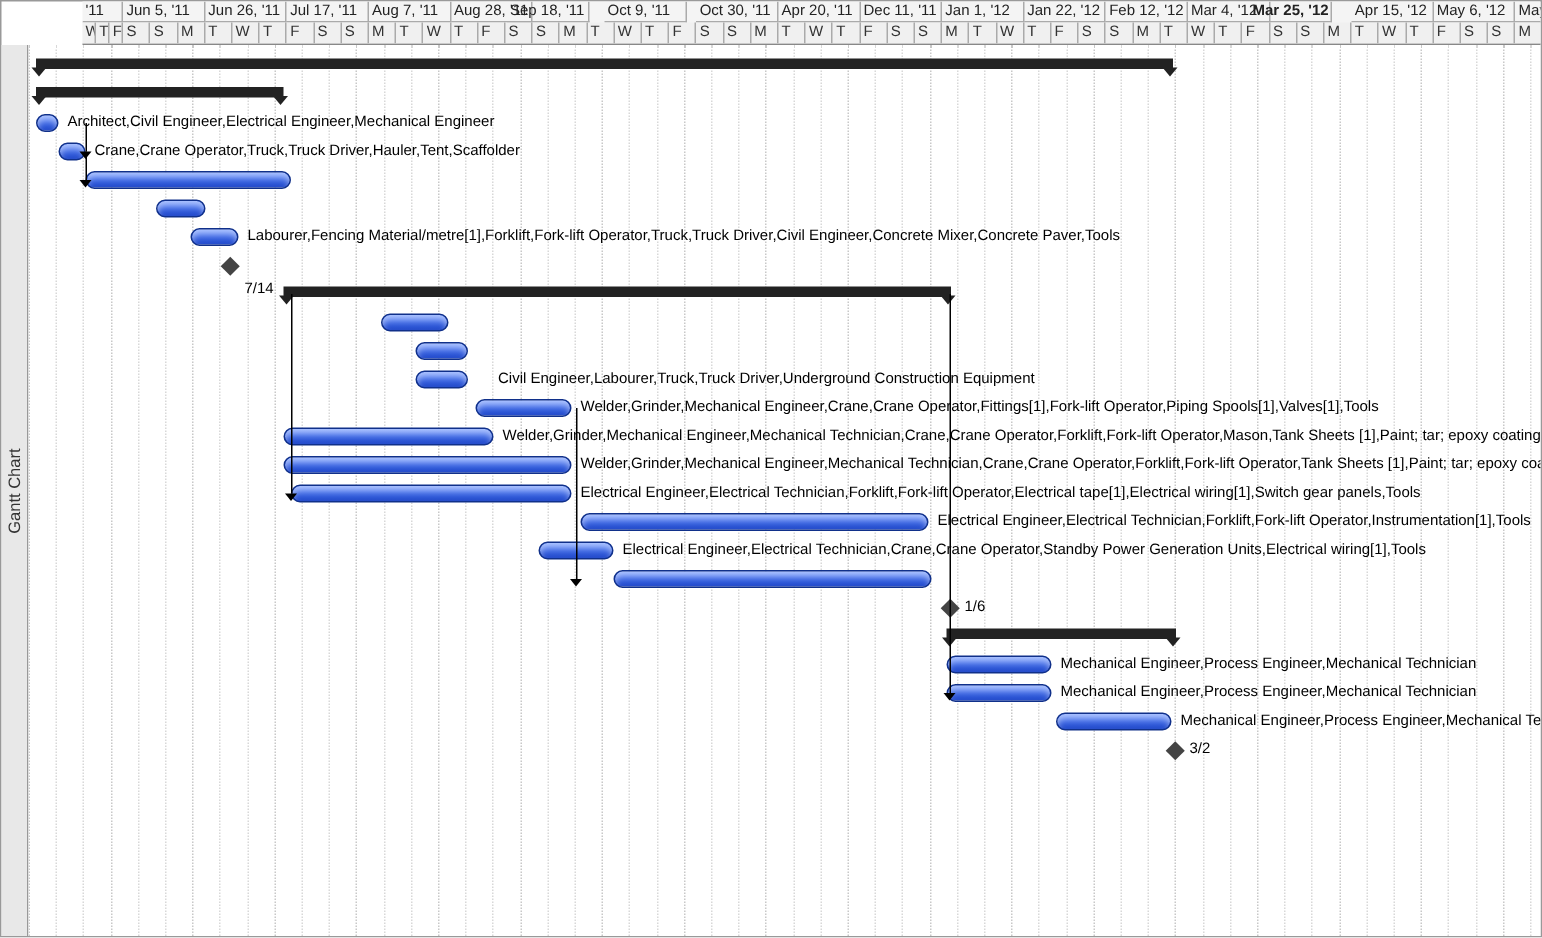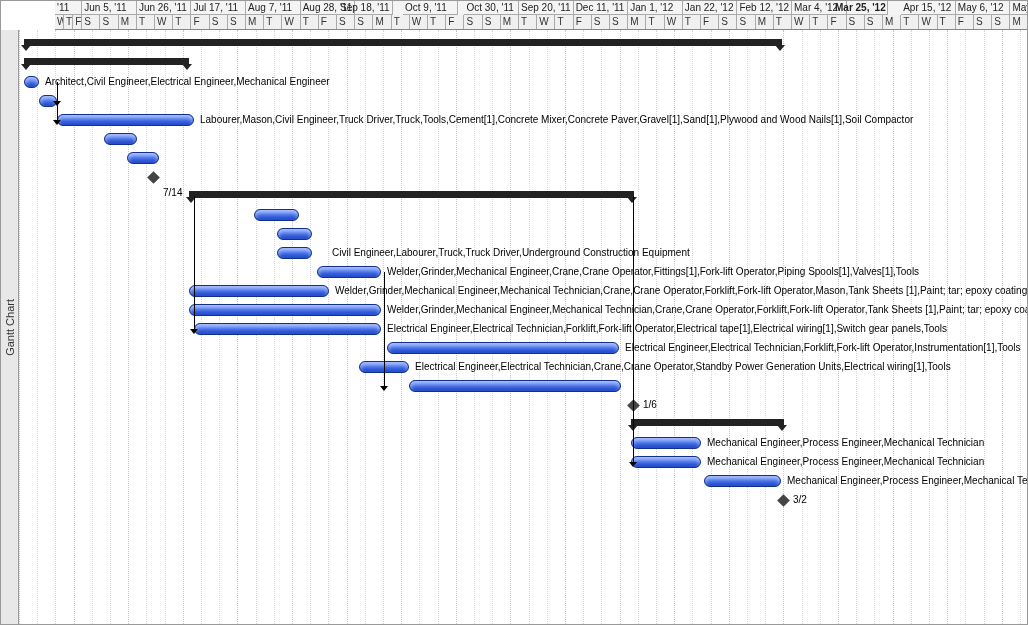--- a/index.html
+++ b/index.html
@@ -148,21 +148,21 @@
     <div class="timescale-row tier1" id="tier1">
         <div class="ts-cell" style="left: 0px; width: 27.2973px;">'11</div>
         <div class="ts-cell" style="left: 27.2973px; width: 54.5946px;">Jun 5, '11</div>
         <div class="ts-cell" style="left: 81.8919px; width: 54.5946px;">Jun 26, '11</div>
         <div class="ts-cell" style="left: 136.486px; width: 54.5946px;">Jul 17, '11</div>
         <div class="ts-cell" style="left: 191.081px; width: 54.5946px;">Aug 7, '11</div>
         <div class="ts-cell" style="left: 245.676px; width: 54.5946px;">Aug 28, '11</div>
         <div class="ts-cell" style="left: 283px; width: 54.5946px;">Sep 18, '11</div>
         <div class="ts-cell" style="left: 348px; width: 54.5946px;">Oct 9, '11</div>
         <div class="ts-cell" style="left: 409.459px; width: 54.5946px;">Oct 30, '11</div>
-        <div class="ts-cell" style="left: 464.054px; width: 54.5946px;">Sep 20, '11</div>
+        <div class="ts-cell" style="left: 464.054px; width: 54.5946px;">Apr 20, '11</div>
         <div class="ts-cell" style="left: 518.649px; width: 54.5946px;">Dec 11, '11</div>
         <div class="ts-cell" style="left: 573.243px; width: 54.5946px;">Jan 1, '12</div>
         <div class="ts-cell" style="left: 627.838px; width: 54.5946px;">Jan 22, '12</div>
         <div class="ts-cell" style="left: 682.432px; width: 54.5946px;">Feb 12, '12</div>
         <div class="ts-cell" style="left: 737.027px; width: 54.5946px;">Mar 4, '12</div>
         <div class="ts-cell" style="left: 778px; width: 54.5946px; font-weight: bold;">Mar 25, '12</div>
         <div class="ts-cell" style="left: 846.216px; width: 54.5946px;">Apr 15, '12</div>
         <div class="ts-cell" style="left: 900.811px; width: 54.5946px;">May 6, '12</div>
         <div class="ts-cell" style="left: 955.405px; width: 54.5946px;">May</div>
       </div>
@@ -282,24 +282,25 @@
       <div class="grid-line" style="left: 928.108px;"></div>
       <div class="grid-line light" style="left: 946.306px;"></div>
       <div class="grid-line light" style="left: 964.505px;"></div>
       <div class="grid-line" style="left: 982.703px;"></div>
       <div class="grid-line light" style="left: 1000.9px;"></div>
       <div class="summary" style="left: 5px; width: 758px; top: 9px;"></div>
       <div class="summary" style="left: 5px; width: 165px; top: 28px;"></div>
       <div class="bar" style="left: 5px; width: 15px; top: 46px;"></div>
       <div class="task-label" style="left: 26px; top: 46px;">Architect,Civil Engineer,Electrical Engineer,Mechanical Engineer</div>
       <div class="bar" style="left: 20px; width: 18px; top: 65px;"></div>
+      <div class="task-label" style="left: 44px; top: 65px;">Crane,Crane Operator,Truck,Truck Driver,Hauler,Tent,Scaffolder</div>
       <div class="bar" style="left: 38px; width: 137px; top: 84px;"></div>
-      <div class="task-label" style="left: 181px; top: 84px;">Labourer,Mason,Civil Engineer,Truck Driver,Truck,Tools,Cement[1],Concrete Mixer,Concrete Paver,Gravel[1],Sand[1],Plywood and Wood Nails[1],Soil Compactor</div>
       <div class="bar" style="left: 85px; width: 33px; top: 103px;"></div>
       <div class="bar" style="left: 108px; width: 32px; top: 122px;"></div>
+      <div class="task-label" style="left: 146px; top: 122px;">Labourer,Fencing Material/metre[1],Forklift,Fork-lift Operator,Truck,Truck Driver,Civil Engineer,Concrete Mixer,Concrete Paver,Tools</div>
       <div class="milestone" style="left: 130px; top: 143px;"></div>
       <div class="ms-label" style="left: 144px; top: 157px;">7/14</div>
       <div class="summary" style="left: 170px; width: 445px; top: 161px;"></div>
       <div class="bar" style="left: 235px; width: 45px; top: 179px;"></div>
       <div class="bar" style="left: 258px; width: 35px; top: 198px;"></div>
       <div class="bar" style="left: 258px; width: 35px; top: 217px;"></div>
       <div class="task-label" style="left: 313px; top: 217px;">Civil Engineer,Labourer,Truck,Truck Driver,Underground Construction Equipment</div>
       <div class="bar" style="left: 298px; width: 64px; top: 236px;"></div>
       <div class="task-label" style="left: 368px; top: 236px;">Welder,Grinder,Mechanical Engineer,Crane,Crane Operator,Fittings[1],Fork-lift Operator,Piping Spools[1],Valves[1],Tools</div>
       <div class="bar" style="left: 170px; width: 140px; top: 255px;"></div>

